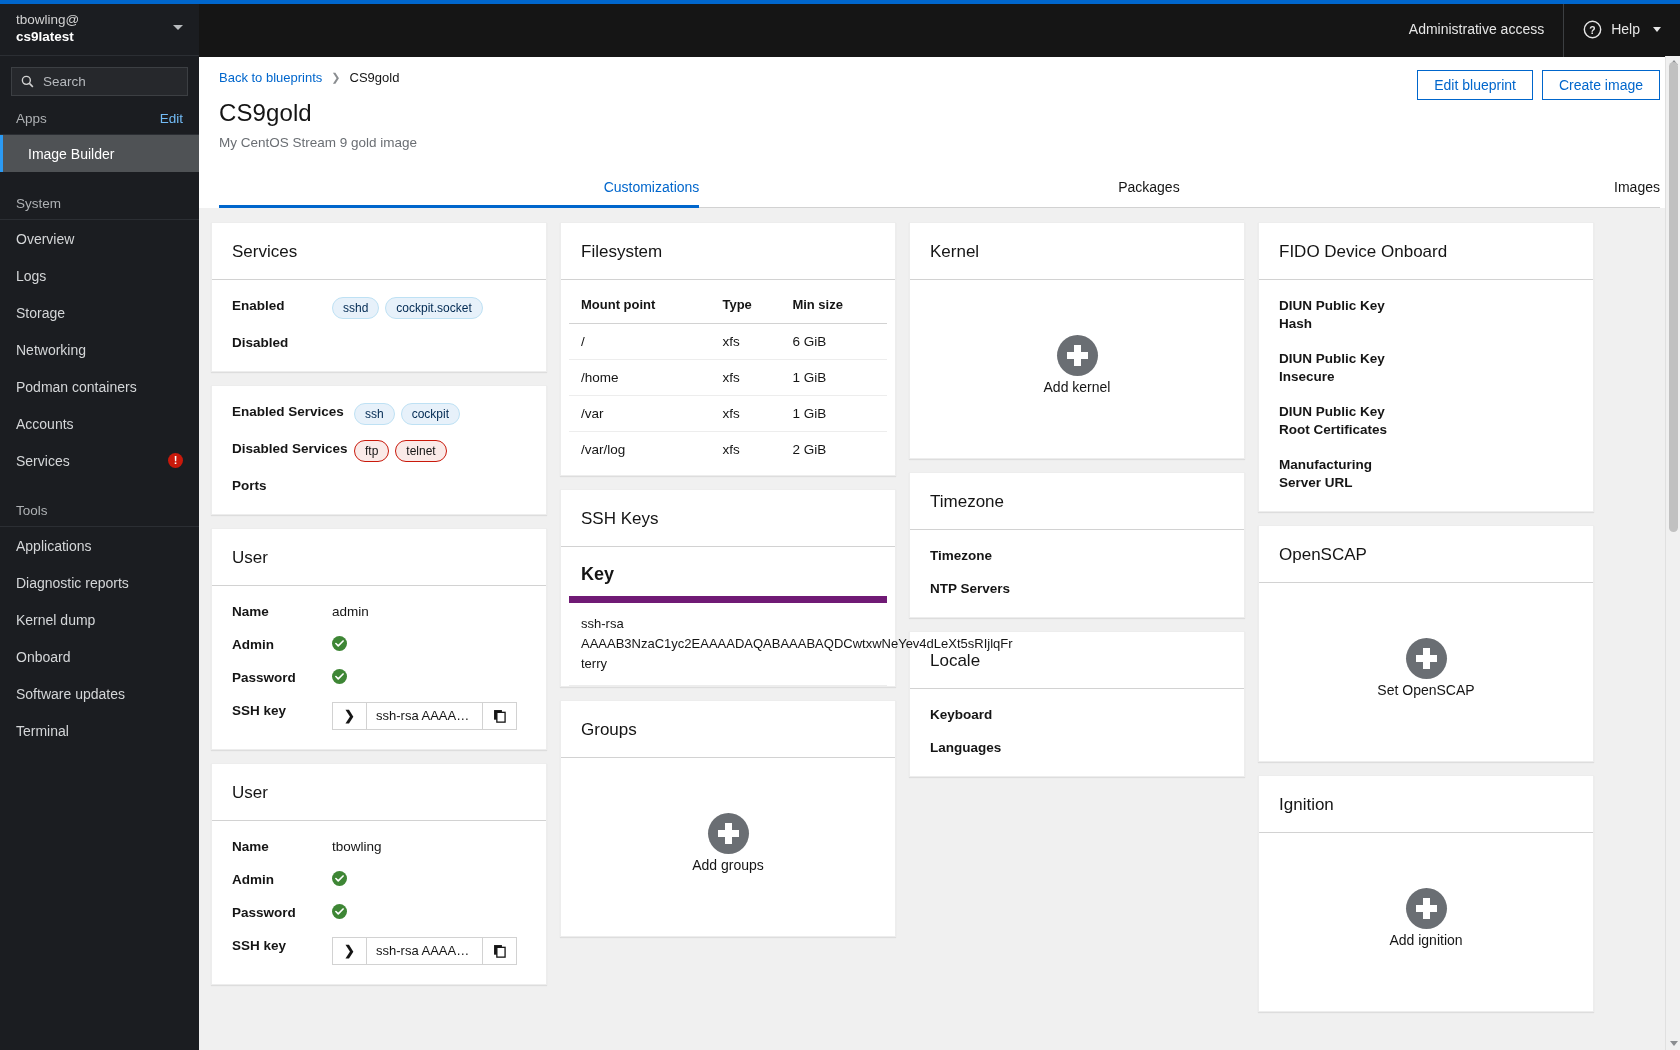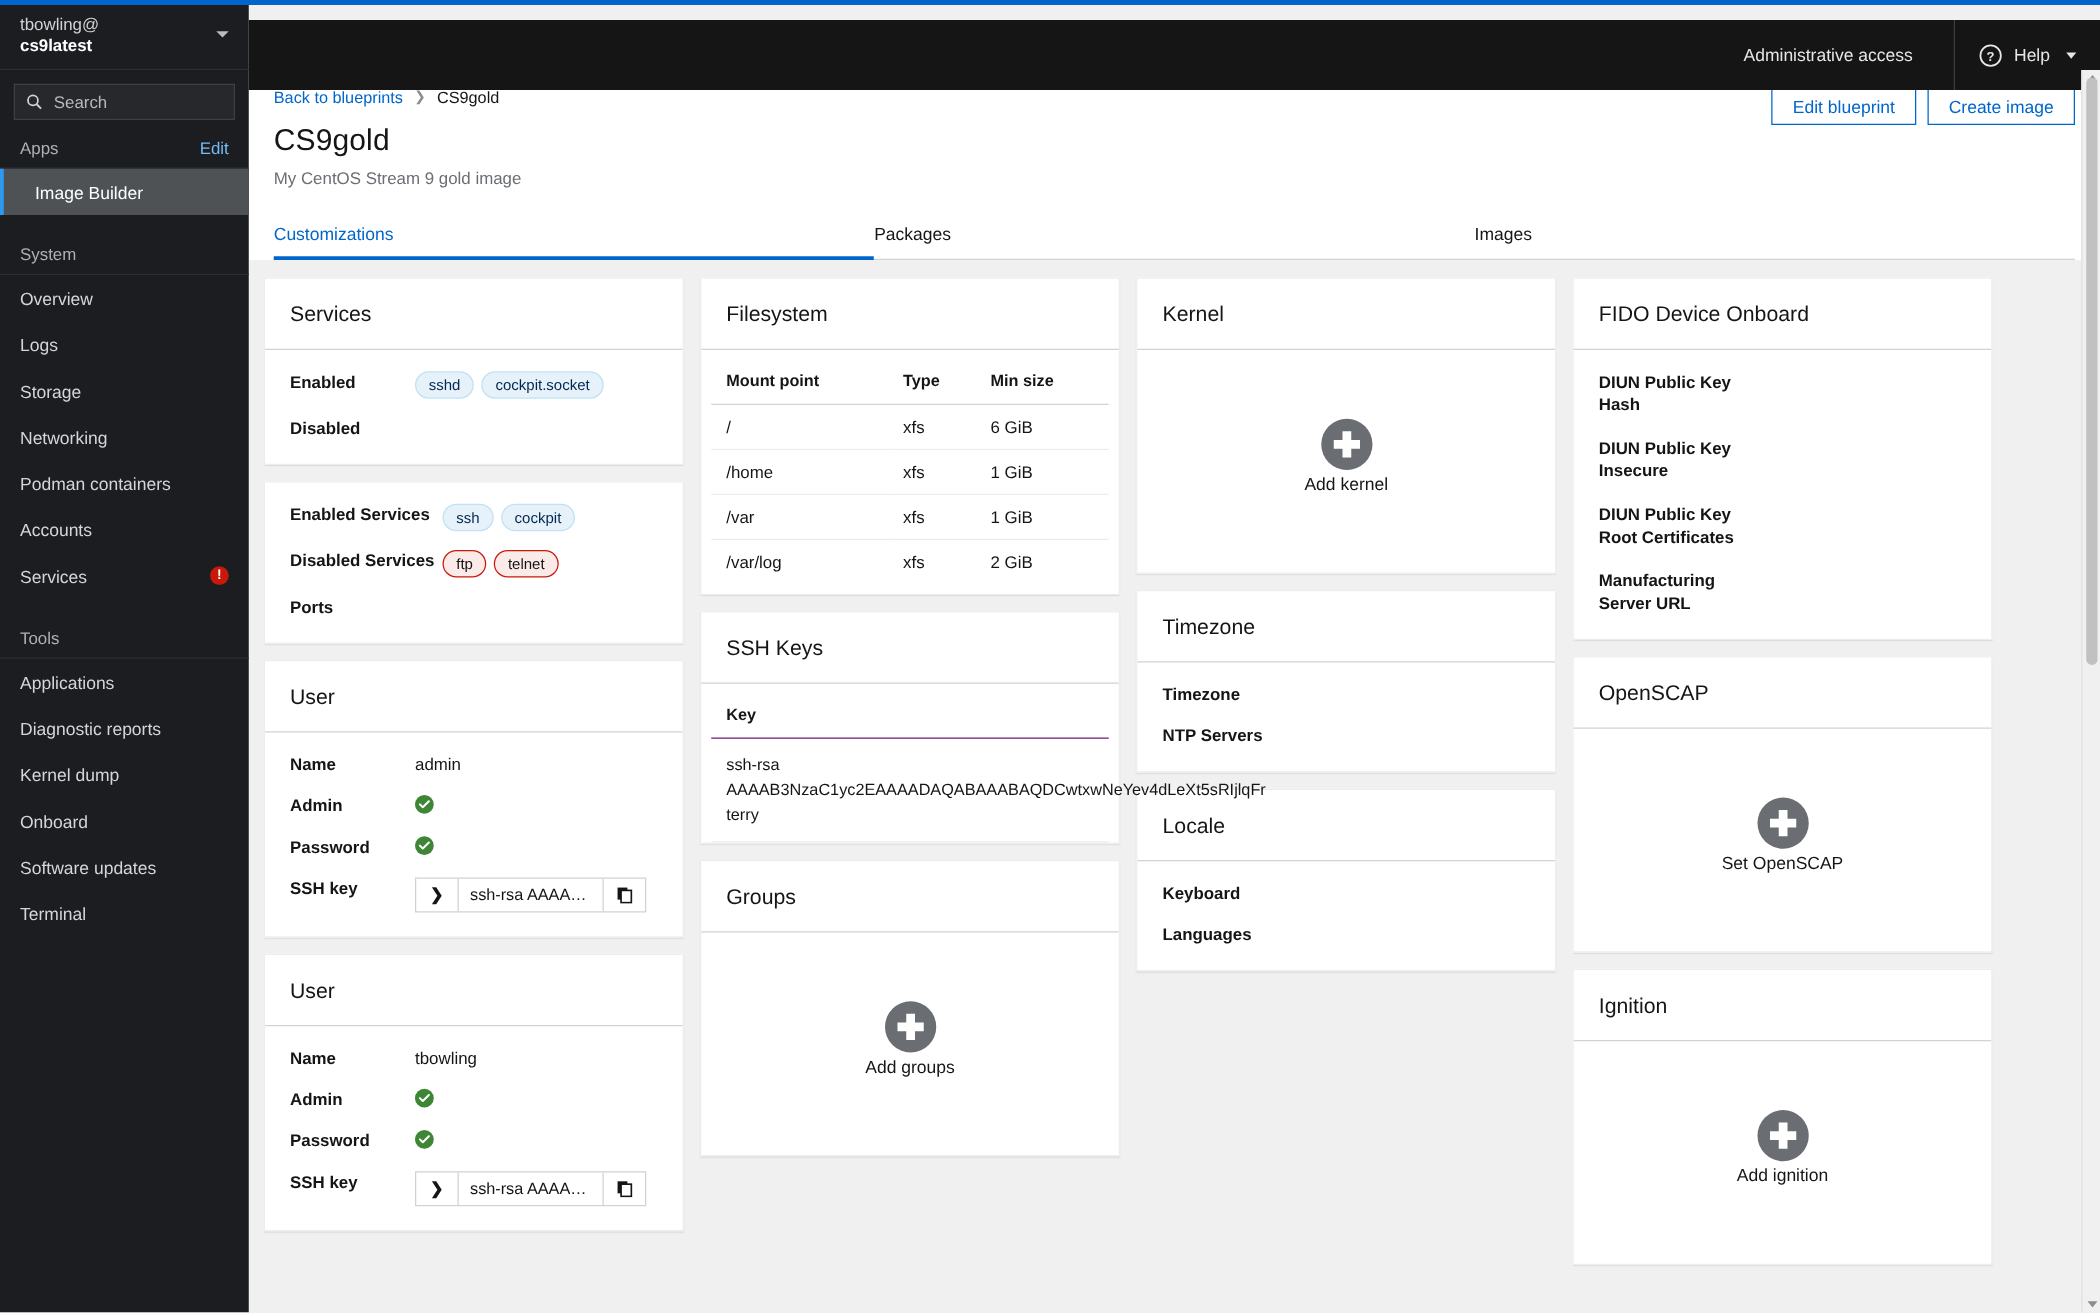--- a/index.html
+++ b/index.html
@@ -55,24 +55,23 @@
     content: ""; position: absolute; left: 0; top: 0; bottom: 0; width: 3px; background: #2b9af3;
   }
   .sb-spacer { height: 18px; }
   .badge-alert {
     width: 15px; height: 15px; border-radius: 50%; background: #c9190b;
     color: #fff; font-size: 11px; font-weight: 700; line-height: 15px; text-align: center;
   }
 
   
   .masthead {
-    position: absolute; top: 16px; left: 199px; width: 1481px; height: 56px;
+    position: absolute; top: 1px; left: 199px; width: 1481px; height: 56px;
     background: #151515; z-index: 15; display: flex; align-items: stretch;
     justify-content: flex-end;
-    gap: 14px;
   }
   .mh-item {
     display: flex; align-items: center; gap: 9px; padding: 0 19px;
     color: #e6e6e6; font-size: 14px;
   }
   .mh-sep { border-left: 1px solid #3c3f42; }
   .mh-caret {
     width: 0; height: 0; border-left: 4.5px solid transparent; border-right: 4.5px solid transparent;
     border-top: 5px solid #e6e6e6; margin-left: 4px;
   }
@@ -89,21 +88,21 @@
   .page-title { font-size: 24px; font-weight: 400; color: #151515; margin-top: 14px; letter-spacing: .1px; }
   .page-sub { font-size: 13.5px; color: #6a6e73; margin-top: 8px; }
   .head-actions { position: absolute; right: 20px; top: 14px; display: flex; gap: 9px; }
   .btn-secondary {
     border: 1px solid #06c; color: #06c; background: #fff;
     font-size: 14px; padding: 6px 16px; font-family: inherit; cursor: pointer;
   }
 
   .tabs { display: flex; background: #fff; margin-top: 16px; border-bottom: 1px solid #d2d2d2; }
   .tab {
-    flex: 1; text-align: left; padding: 13px 0 12px 0; font-size: 14px;
+    flex: 1; text-align: right; padding: 13px 0 12px 0; font-size: 14px;
     color: #151515; position: relative; cursor: pointer;
   }
   .tab.active { color: #06c; font-weight: 400; }
   .tab.active::after {
     content: ""; position: absolute; left: 0; right: 0; bottom: -1px; height: 3px; background: #06c;
   }
 
   
   .cards-area { padding: 14px 0 0 0; position: relative; }
   .cols { display: flex; gap: 13px; padding: 0 12px; align-items: flex-start; }
@@ -141,22 +140,22 @@
     padding: 0 8px 11px 8px; border-bottom: 1px solid #d2d2d2;
   }
   table.fs td {
     font-size: 13.5px; color: #151515; padding: 10px 8px; border-bottom: 1px solid #ededed;
   }
   table.fs tr:last-child td { border-bottom: none; }
   table.fs th:first-child, table.fs td:first-child { padding-left: 12px; }
 
   
   .keytable-head {
-    font-size: 13px; font-weight: 700; color: #151515;
-    padding: 0 0 11px 12px; border-bottom: 1px solid #701a75;
+    font-size: 18px; font-weight: 700; color: #151515;
+    padding: 0 0 11px 12px; border-bottom: 7px solid #701a75;
   }
   .keytable-cell {
     font-size: 13px; color: #151515; padding: 11px 0 11px 12px;
     white-space: nowrap; line-height: 20px;
   }
   .keyrow { border-bottom: 1px solid #ededed; }
   .key-overflow { position: relative; overflow: visible; }
 
   
   .keyctl { display: flex; height: 28px; border: 1px solid #d2d2d2; width: 185px; }

